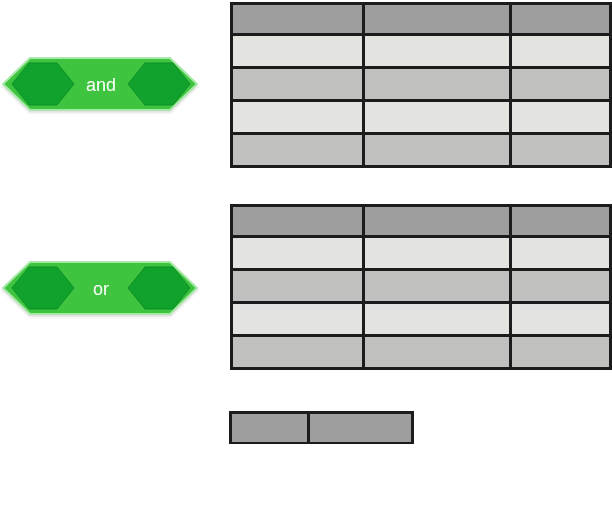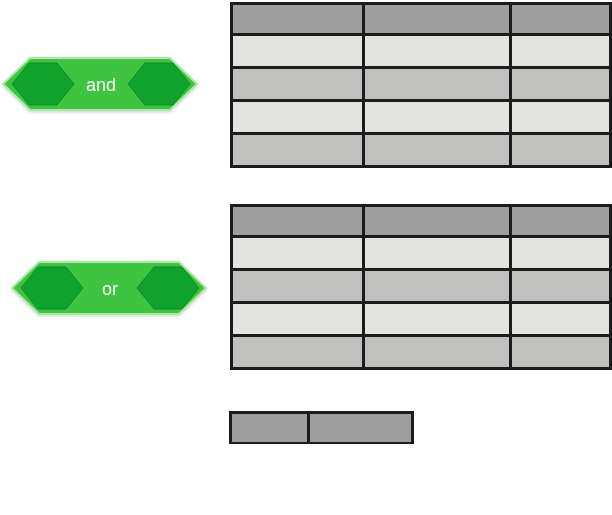--- a/index.html
+++ b/index.html
@@ -35,21 +35,21 @@
     fill: var(--slot-fill, #11A22D);
     stroke: var(--slot-edge, #0C8F26);
     stroke-width: 1;
   }
   .block-label {
     fill: var(--label-text, #ffffff);
     font-size: 18px;
     font-family: "Liberation Sans", sans-serif;
   }
   .block-and { left: 1px;  top: 55px;  }
-  .block-or  { left: 10px;  top: 259px; }
+  .block-or  { left: 1px;  top: 259px; }
   .block-not { left: 28px; top: 438px; }
   
   table.truth-table {
     position: absolute;
     border-collapse: collapse;
     table-layout: fixed;
     border-spacing: 0;
   }
   .truth-table td {
     border: 3px solid var(--table-border, #1C1C1C);

